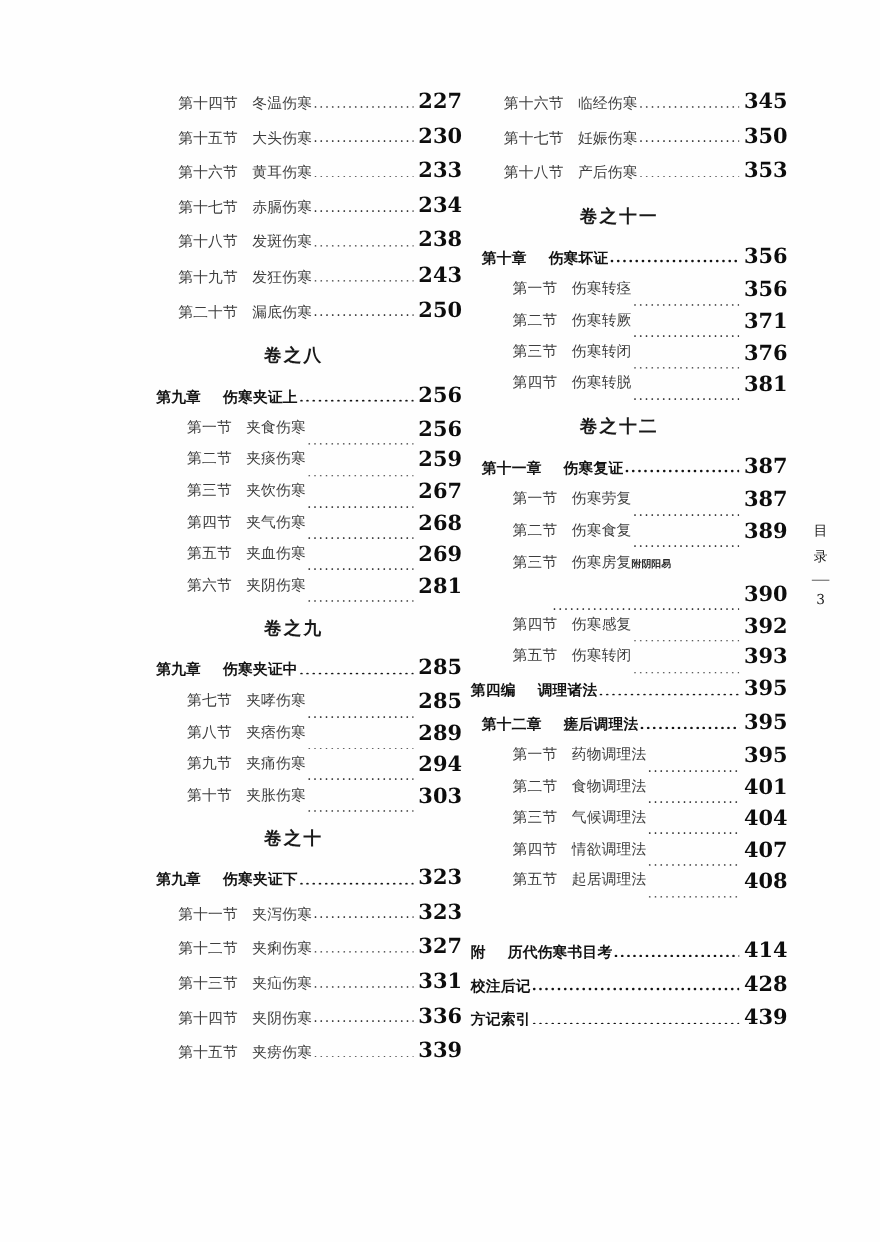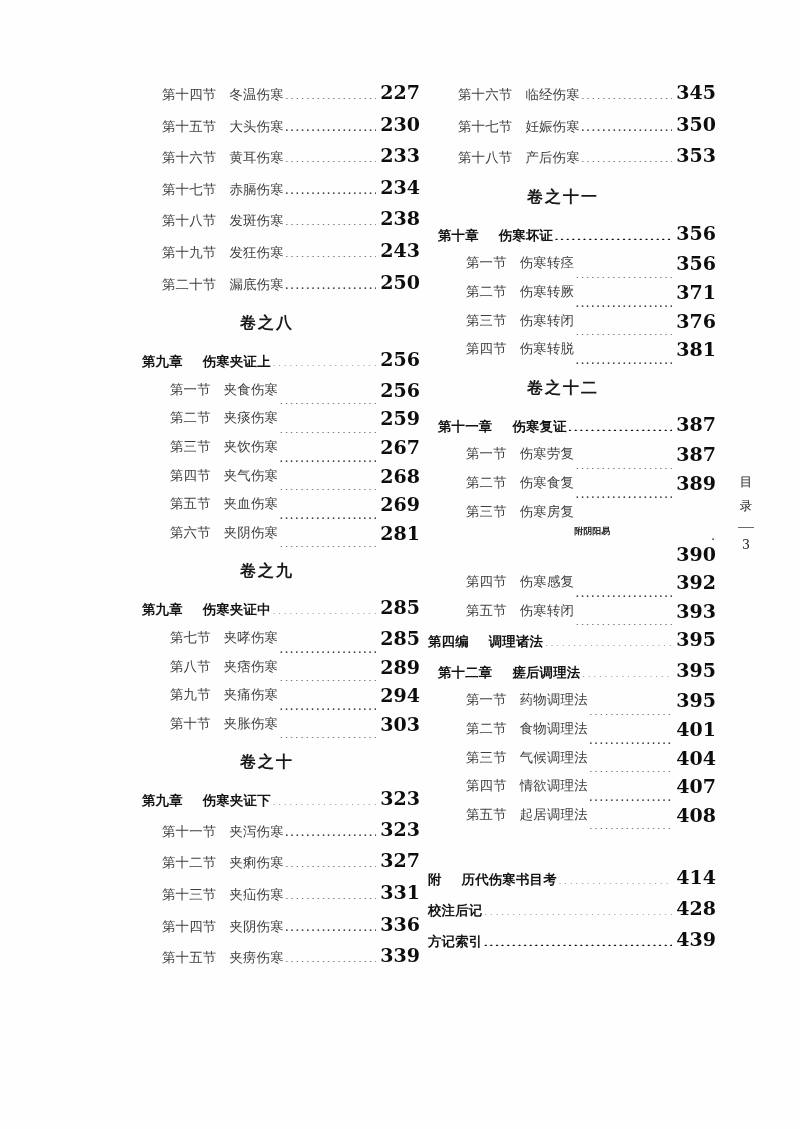--- a/index.html
+++ b/index.html
@@ -125,28 +125,27 @@
   }
   .gap-md { display: inline-block; width: 13px; }
   .gap-lg { display: inline-block; width: 20px; }
 
   
   .annot {
     font-size: 9px;
     font-weight: bold;
     letter-spacing: 0px;
     position: relative;
-    top: 19px;
+    top: 1px;
     color: #2a2a2a;
   }
 
   
   .row.continuation {
     margin-left: 38px;
-    flex-direction: column;
   }
   .row.continuation .leader { margin-left: 36px; }
   .spacer-lg { height: 34px; }
 
   
   #margin-head {
     position: absolute;
     left: 726px;
     top: 470px;
     width: 40px;

